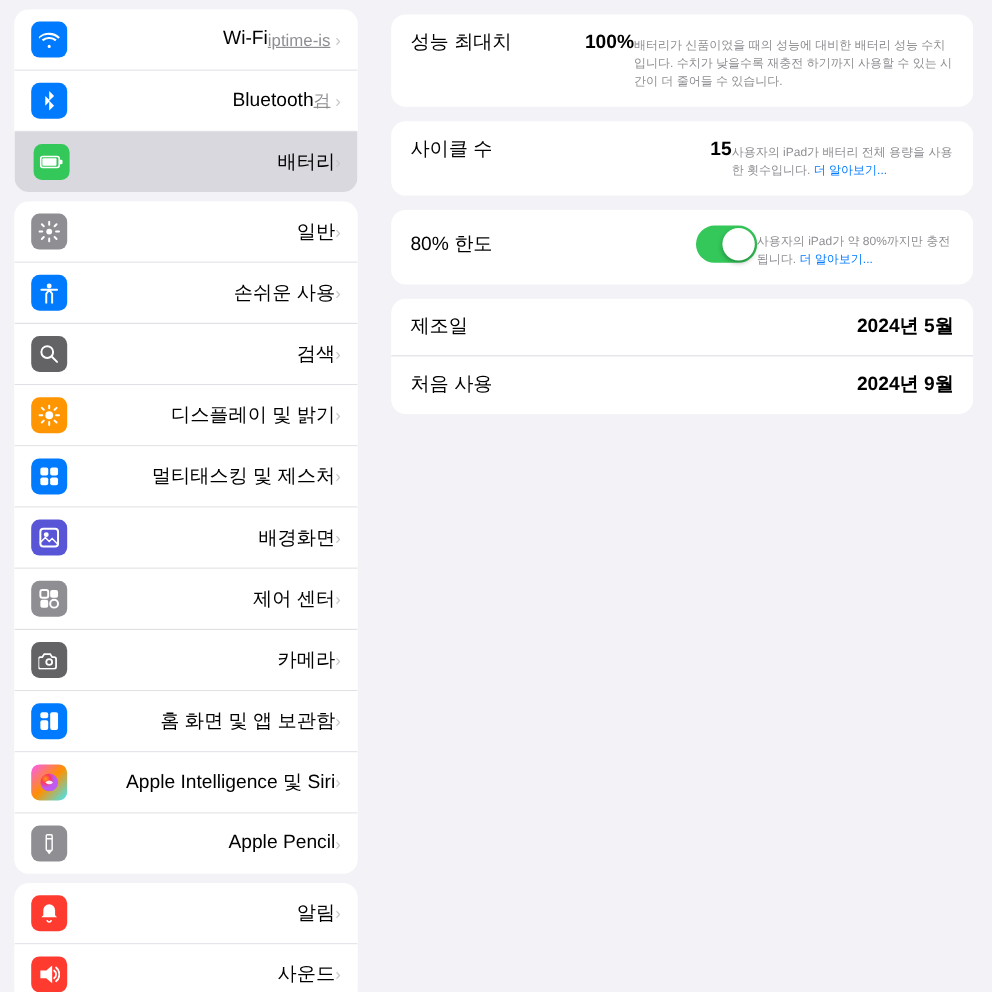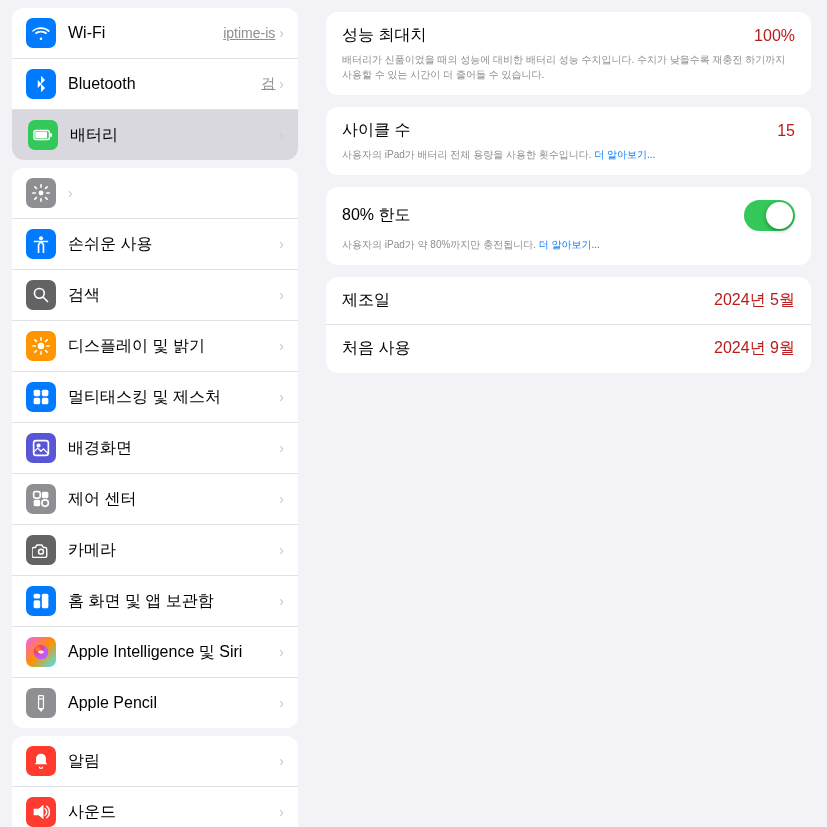--- a/index.html
+++ b/index.html
@@ -29,20 +29,21 @@
     }
 
     .sidebar-item {
       display: flex;
       align-items: center;
       padding: 10px 14px;
       border-bottom: 0.5px solid #e0e0e5;
       cursor: pointer;
       background: #ffffff;
       min-height: 44px;
+      text-align: right;
     }
     .sidebar-item:last-child {
       border-bottom: none;
     }
     .sidebar-item.active {
       background: #d8d8de;
       padding-left: 16px;
     }
 
     .icon-wrap {
@@ -110,39 +111,39 @@
       display: flex;
       align-items: flex-start;
       padding: 13px 16px;
       border-bottom: 0.5px solid #e0e0e5;
       min-height: 48px;
     }
     .detail-row:last-child {
       border-bottom: none;
     }
     .detail-row.with-desc {
-      flex-direction: column;
+      flex-direction: row;
     }
 
     .detail-row-main {
       display: flex;
       justify-content: space-between;
       align-items: center;
       width: 100%;
     }
 
     .detail-label {
       font-size: 16px;
       color: #000;
       font-weight: 400;
     }
     .detail-value {
       font-size: 16px;
-      color: #b91c1c;
-      font-weight: 400;
+      color: #000000;
+      font-weight: 700;
     }
     .detail-desc {
       font-size: 10px;
       color: #8e8e93;
       margin-top: 6px;
       line-height: 1.5;
     }
     .detail-desc a, .detail-desc .link {
       color: #007aff;
     }
@@ -212,20 +213,21 @@
 
   <div class="sidebar-group">
 
     <div class="sidebar-item">
       <div class="icon-wrap icon-general">
         <svg width="18" height="18" viewBox="0 0 22 22" fill="white">
           <circle cx="11" cy="11" r="3" fill="white"></circle>
           <path d="M11 1v3M11 18v3M1 11h3M18 11h3M3.5 3.5l2 2M16.5 16.5l2 2M3.5 18.5l2-2M16.5 5.5l2-2" stroke="white" stroke-width="2" stroke-linecap="round"></path>
         </svg>
       </div>
+      <span class="sidebar-label">일반</span>
       <span class="chevron">›</span>
     </div>
 
     <div class="sidebar-item">
       <div class="icon-wrap icon-access">
         <svg width="18" height="18" viewBox="0 0 22 22" fill="white">
           <circle cx="11" cy="4" r="2.5" fill="white"></circle>
           <path d="M3 8h16M8 22V12M14 22V12M8 12l3-4 3 4" stroke="white" stroke-width="2" stroke-linecap="round" stroke-linejoin="round" fill="none"></path>
         </svg>
       </div>

